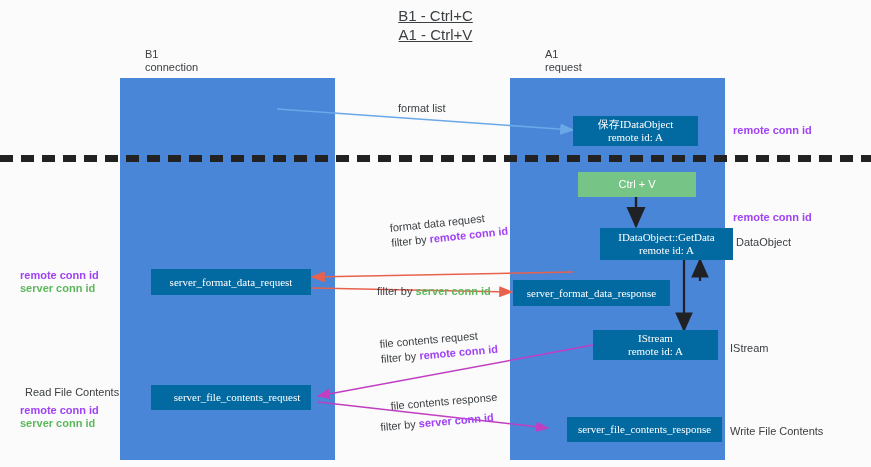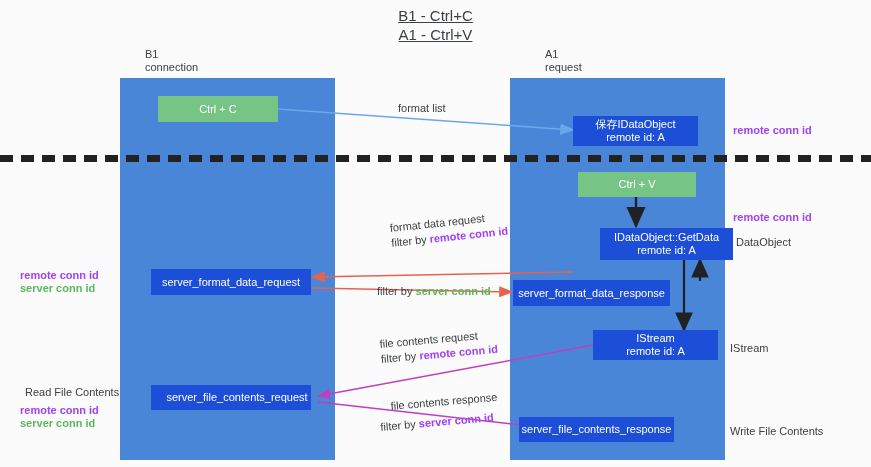--- a/index.html
+++ b/index.html
@@ -68,21 +68,21 @@
     align-items: center;
     justify-content: center;
     text-align: center;
     color: #ffffff;
     font-size: 11px;
     line-height: 13px;
     white-space: pre-line;
     padding: 2px 4px;
   }
   .node.green { background: #77c487; }
-  .node.orange { background: #1d4ed8; }
+  .node.orange { background: #0369a1; font-family: Liberation Serif, serif; }
 
   
   .side-label {
     font-size: 11px;
     line-height: 14px;
     color: #3c4043;
     white-space: pre-line;
   }
   .purple { color: #a142f4; font-weight: bold; }
   .green-t { color: #5cb85c; font-weight: bold; }
@@ -146,40 +146,39 @@
 
     <line x1="700" y1="281" x2="700" y2="260" stroke="#202124" stroke-width="2.2" marker-end="url(#ah-black)"></line>
 
     <line x1="684" y1="260" x2="684" y2="330" stroke="#202124" stroke-width="2.2" marker-end="url(#ah-black)"></line>
 
     <line x1="593" y1="345" x2="318" y2="396" stroke="#c13ec1" stroke-width="1.5" marker-end="url(#ah-magenta)"></line>
 
     <line x1="318" y1="402" x2="548" y2="428" stroke="#c13ec1" stroke-width="1.5" marker-end="url(#ah-magenta)"></line>
   </svg>
 
-  <div class="abs node green" style="left:158px; top:96px; width:120px; height:26px;">Ctrl + C</div>
 
   <div class="abs node orange" style="left:573px; top:116px; width:125px; height:30px;">保存IDataObject
 remote id: A</div>
 
   <div class="abs node green" style="left:578px; top:172px; width:118px; height:25px;">Ctrl + V</div>
 
   <div class="abs node orange" style="left:570px; top:228px; width:133px; height:32px;margin-left:30px;">IDataObject::GetData
 remote id: A</div>
 
   <div class="abs node orange" style="left:513px; top:280px; width:157px; height:26px;">server_format_data_response</div>
 
   <div class="abs node orange" style="left:151px; top:269px; width:160px; height:26px;">server_format_data_request</div>
 
   <div class="abs node orange" style="left:593px; top:330px; width:125px; height:30px;">IStream
 remote id: A</div>
 
   <div class="abs node orange" style="left:151px; top:385px; width:160px; height:25px;padding-left:16px;">server_file_contents_request</div>
 
-  <div class="abs node orange" style="left:519px; top:417px; width:155px; height:25px;text-align:right;">server_file_contents_response</div>
+  <div class="abs node orange" style="left:567px; top:417px; width:155px; height:25px;text-align:right;">server_file_contents_response</div>
 
   <div class="abs edge-label" style="left:398px; top:101px;">format list</div>
 
   <div class="abs" style="left:389px; top:221px; transform: rotate(-6deg); transform-origin: left top;">
     <div class="edge-label">format data request</div>
     <div class="edge-label">
       <span>filter by </span><span class="hl-purple">remote conn id</span>
     </div>
   </div>
 

